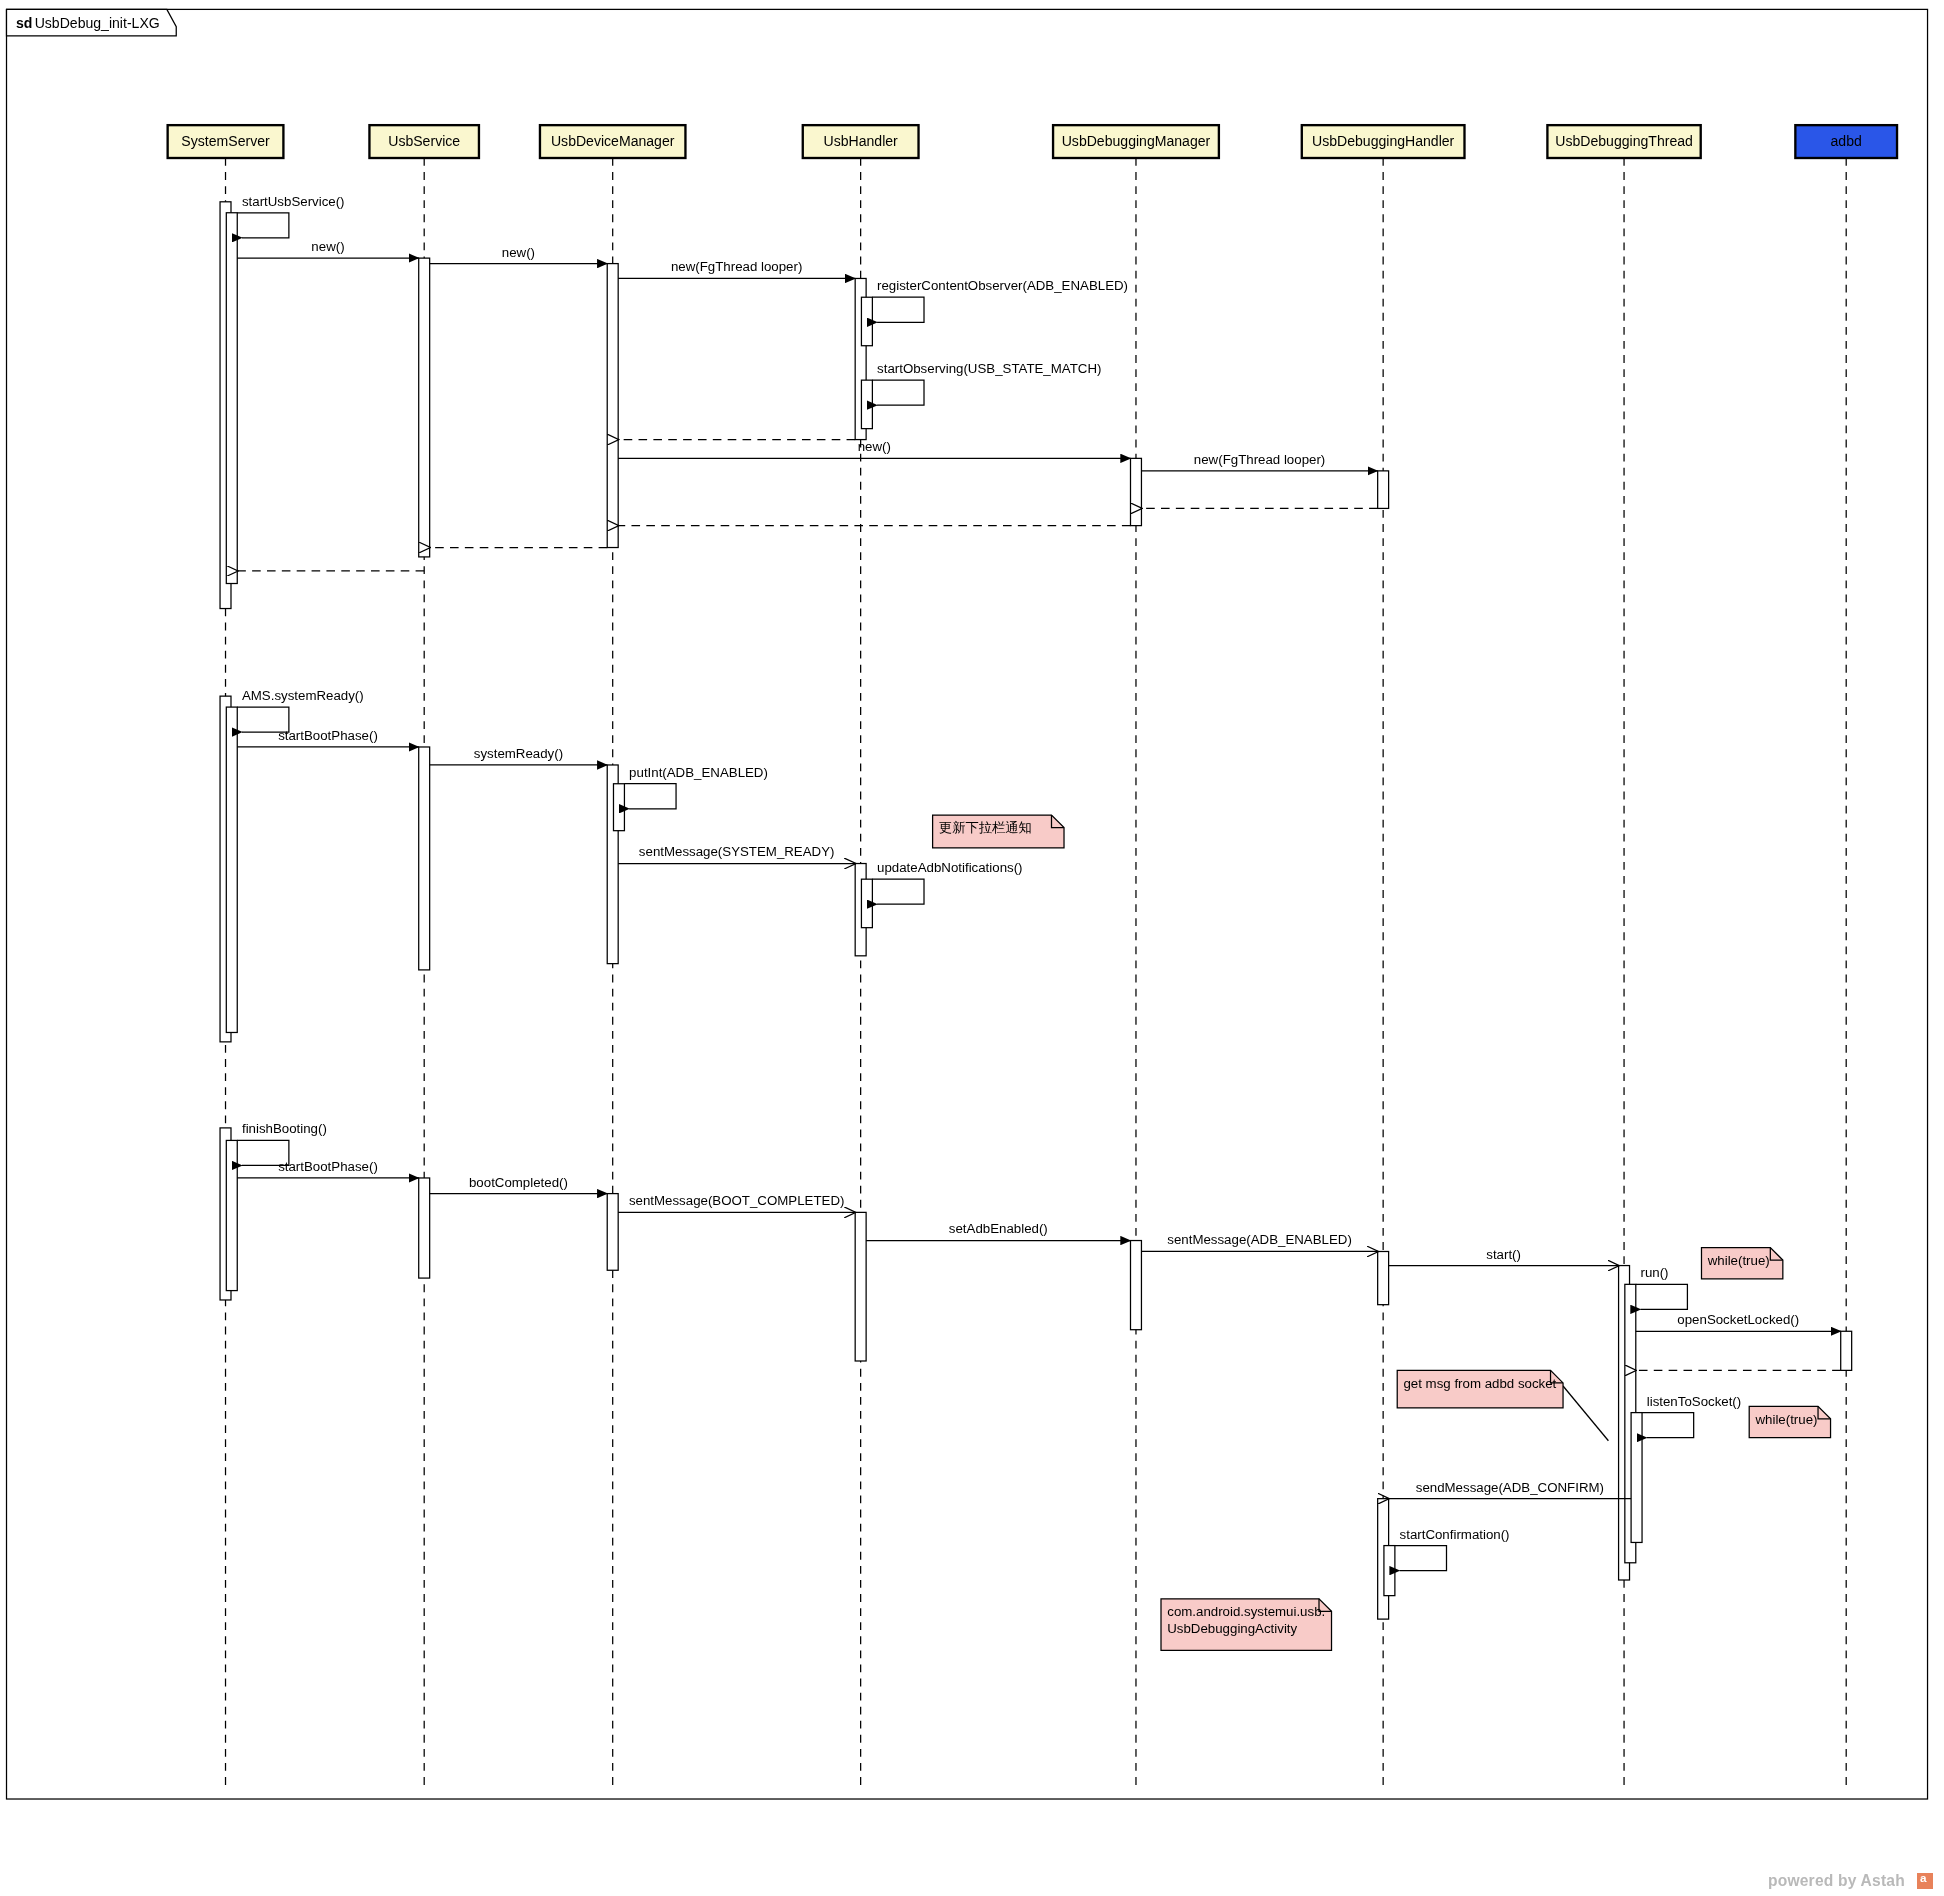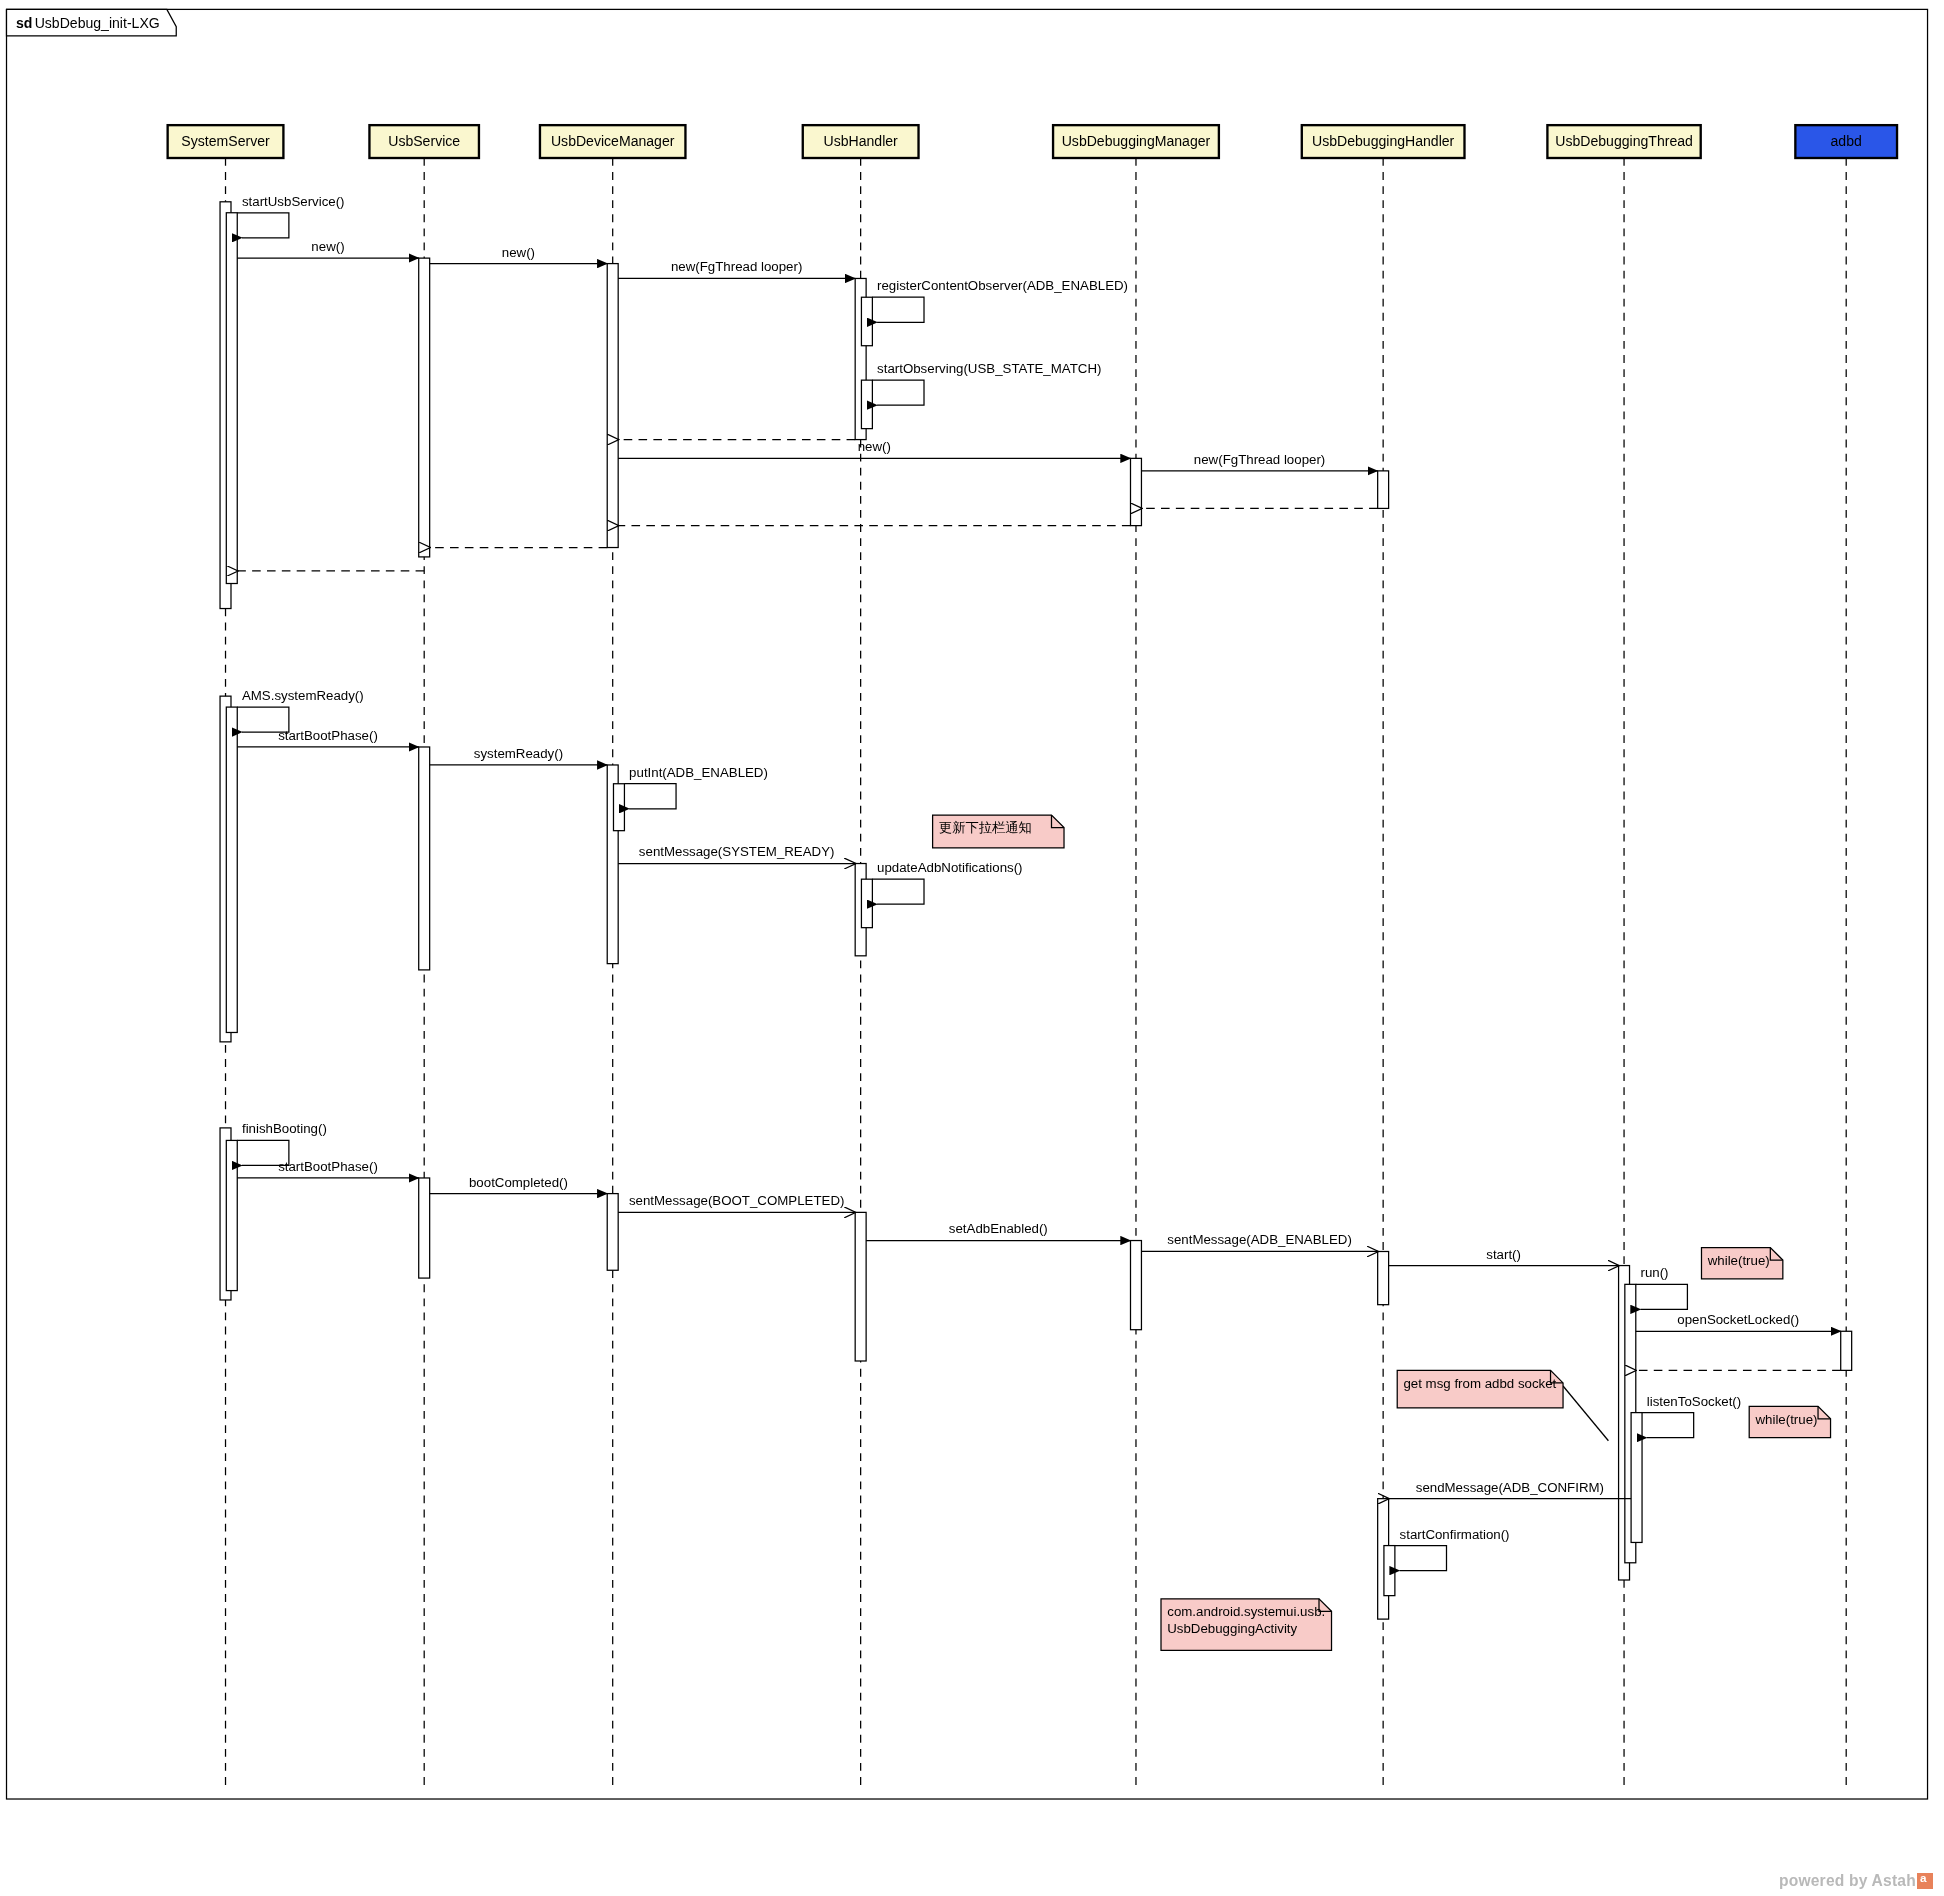--- a/index.html
+++ b/index.html
@@ -7,21 +7,21 @@
   body{font-family:"Liberation Sans", sans-serif;}
   #page{position:relative;width:1945px;height:1896px;background:#ffffff;overflow:hidden;}
   #diagram-svg{position:absolute;left:0;top:0;width:1945px;height:1896px;}
   .lifeline-label{font-family:"Liberation Sans", sans-serif;font-size:18px;fill:#000000;text-anchor:middle;}
   .msg-label{font-family:"Liberation Sans", sans-serif;font-size:17px;fill:#000000;}
   .note-label{font-family:"Liberation Sans", sans-serif;font-size:17px;fill:#000000;}
   .frame-title{font-family:"Liberation Sans", sans-serif;font-size:18px;fill:#000000;}
   .frame-title-kw{font-family:"Liberation Sans", sans-serif;font-size:18px;font-weight:bold;fill:#000000;}
   .watermark{position:absolute;right:12.5px;bottom:6.3px;font-family:"Liberation Sans", sans-serif;
              font-size:15.6px;font-weight:bold;color:#b9b9b9;letter-spacing:0.2px;
-             display:flex;align-items:center;gap:1px;}
+             display:flex;align-items:center;gap:12px;}
   .wm-logo{display:inline-block;width:15.6px;height:15.6px;background:#e8825a;position:relative;}
   .wm-logo::after{content:"a";position:absolute;left:3.1px;top:-1.6px;color:#fff;font-size:11.7px;font-weight:bold;}
 </style>
 </head>
 <body>
 
 <div id="page">
   <svg id="diagram-svg" viewBox="0 0 2486 2424" xmlns="http://www.w3.org/2000/svg">
     <defs>
       <marker id="arrow-filled" markerWidth="14" markerHeight="12" refX="13" refY="6" orient="auto" markerUnits="userSpaceOnUse">

